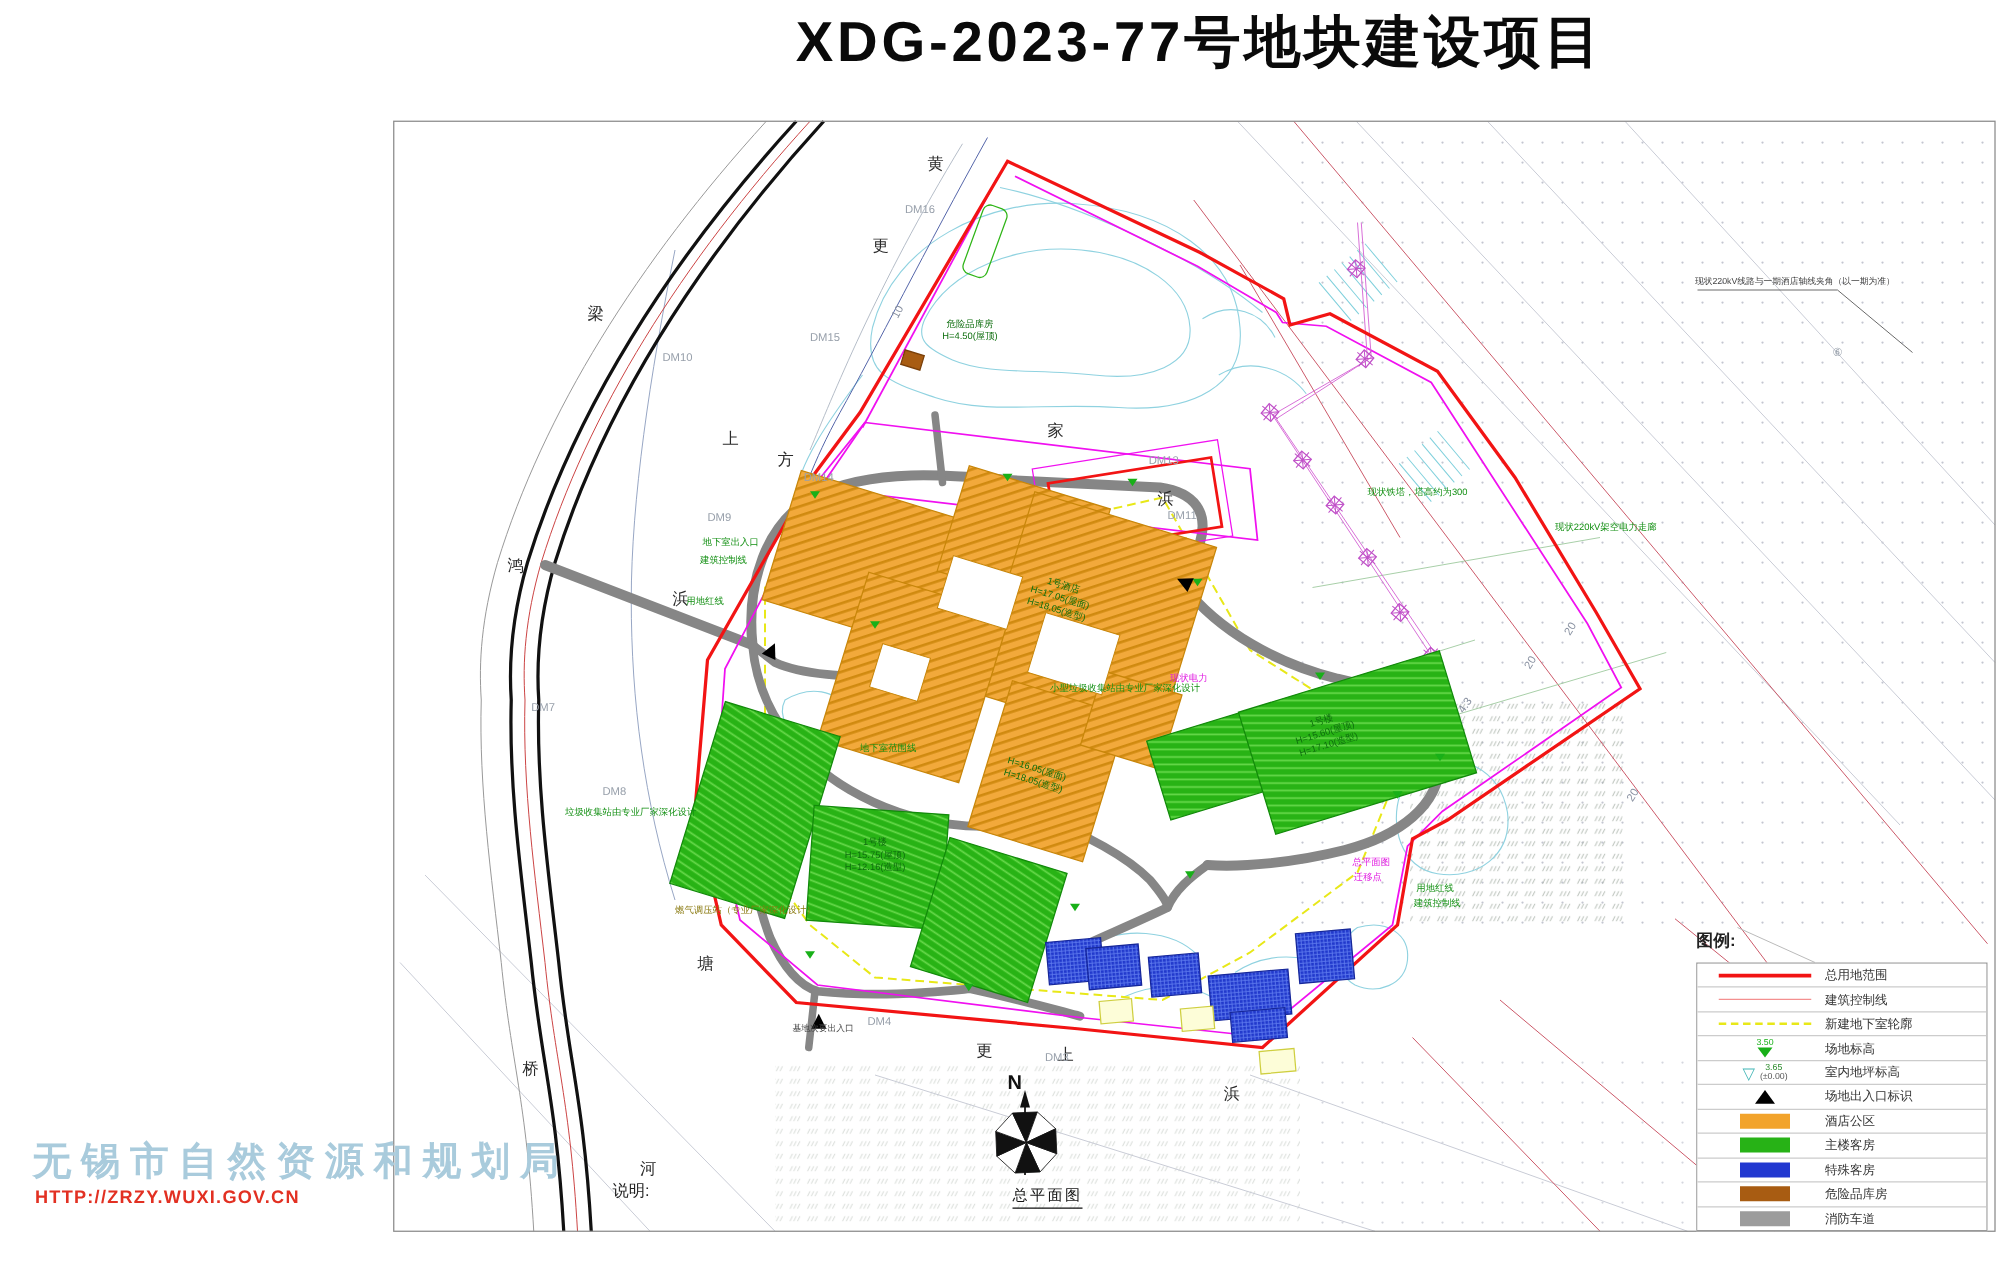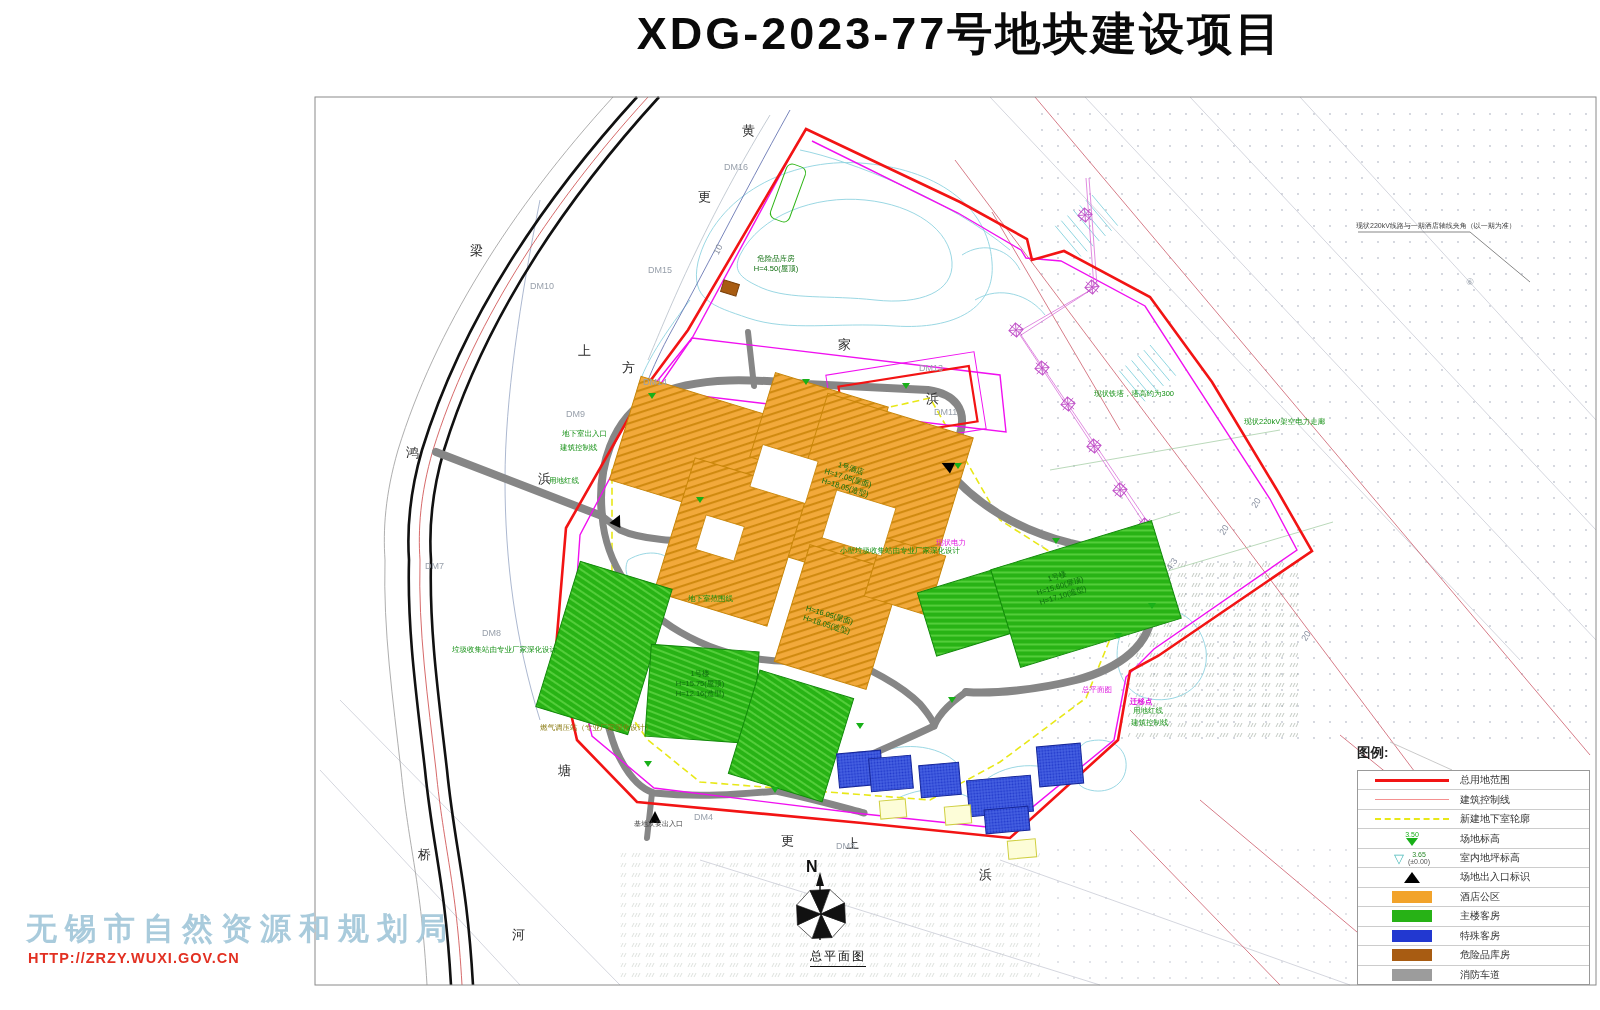--- a/index.html
+++ b/index.html
@@ -311,21 +311,21 @@
       <span class="lbl ann-g" style="left: 560px; top: 444px;">建筑控制线</span>
       <span class="lbl ann-g" style="left: 549px; top: 477px;">用地红线</span>
       <span class="lbl ann-g" style="left: 1133px; top: 707px;">用地红线</span>
       <span class="lbl ann-g" style="left: 1131px; top: 719px;">建筑控制线</span>
       <span class="lbl ann-g" style="left: 1094px; top: 390px;">现状铁塔，塔高约为300</span>
       <span class="lbl ann-g" style="left: 1244px; top: 418px;">现状220kV架空电力走廊</span>
       <span class="lbl ann-g" style="left: 840px; top: 547px;">小型垃圾收集站由专业厂家深化设计</span>
       <span class="lbl ann-g" style="left: 452px; top: 646px;">垃圾收集站由专业厂家深化设计</span>
       <span class="lbl ann-g" style="left: 688px; top: 595px;">地下室范围线</span>
       <span class="lbl ann-m" style="left: 1082px; top: 686px;">总平面图</span>
-      <span class="lbl ann-m" style="left: 1130px; top: 698px; font-weight: bold;">迁移点</span>
+      <span class="lbl ann-m" style="left: 1083px; top: 698px;">迁移点</span>
       <span class="lbl ann-m" style="left: 936px; top: 539px;">现状电力</span>
       <span class="lbl ann-k" style="left: 634px; top: 820px;">基地次要出入口</span>
       <span class="lbl ann-k" style="left: 1356px; top: 222px;">现状220kV线路与一期酒店轴线夹角（以一期为准）</span>
       <span class="lbl ann-o" style="left: 540px; top: 724px;">燃气调压站（专业厂家深化设计）</span>
     </div>
   <div id="bldg-label-layer">
       <div class="bldg-label" style="left: 848px; top: 478px; transform: translate(-50%, -50%) rotate(17deg);">
         <div>1号酒店</div>
         <div>H=17.05(屋面)</div>
         <div>H=18.05(造型)</div>
@@ -347,20 +347,21 @@
       <div class="bldg-label" style="left: 776px; top: 264px; transform: translate(-50%, -50%) rotate(0deg);">
         <div>危险品库房</div>
         <div>H=4.50(屋顶)</div>
       </div>
     </div>
 
   <div class="n-label">N</div>
   <div class="plan-label">总平面图</div>
 
   <div class="note">
+    <div class="note-h">说明:</div>
   </div>
 
   <div class="legend-title">图例:</div>
   <div class="legend" id="legend-box">
       <div class="lg-row">
         <div class="lg-swatch">
           <div class="sw-line" style="border-top: 3px solid rgb(242, 20, 20);"></div>
         </div>
         <span class="lg-label">总用地范围</span>
       </div>

